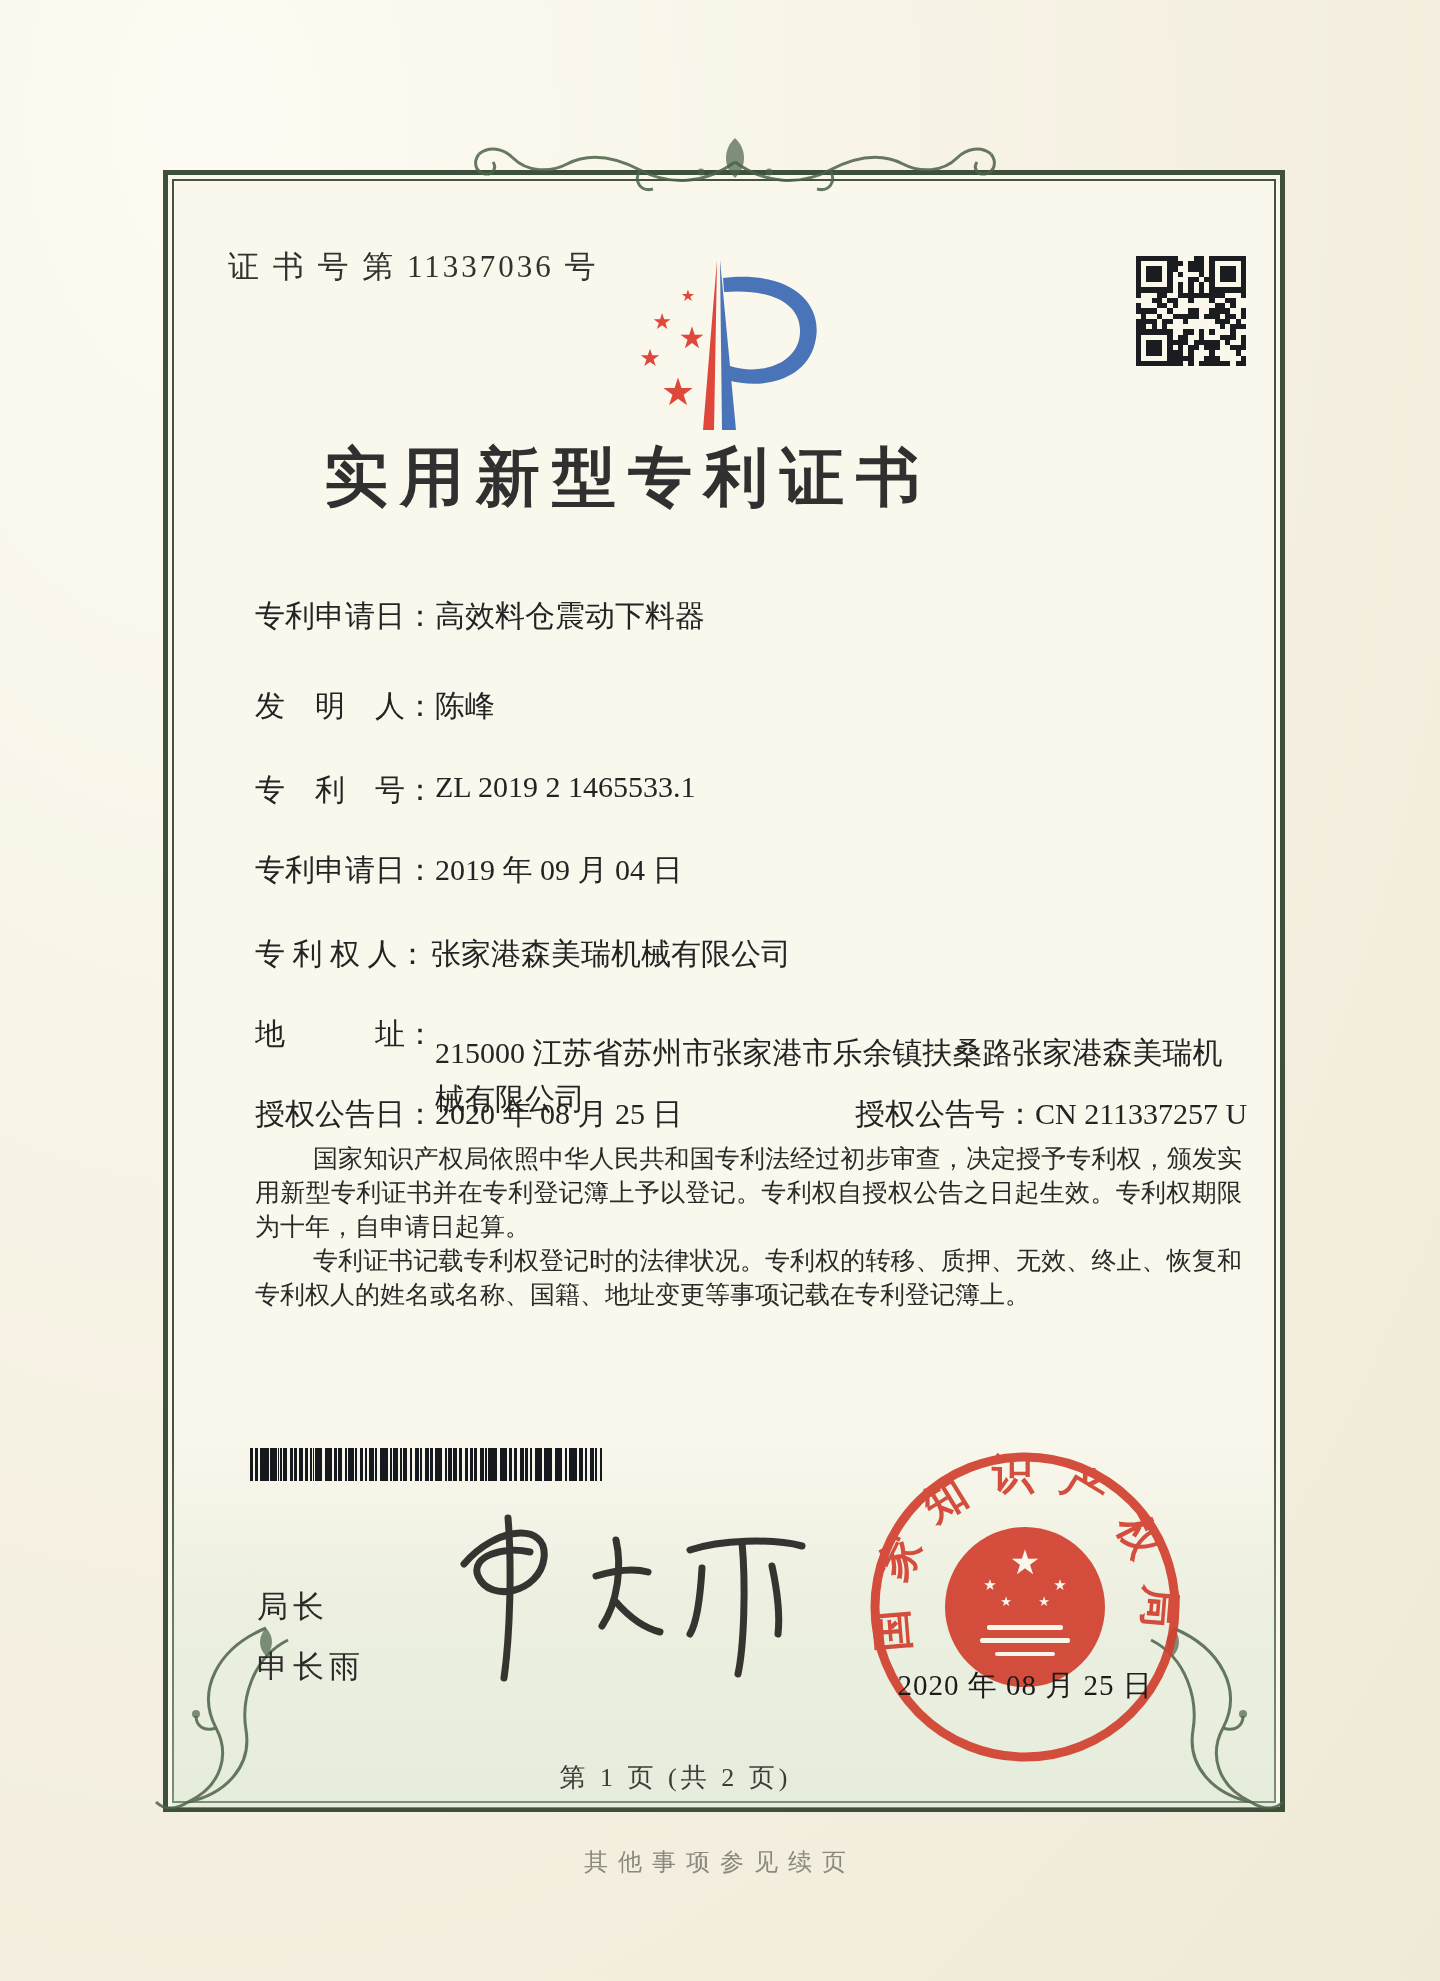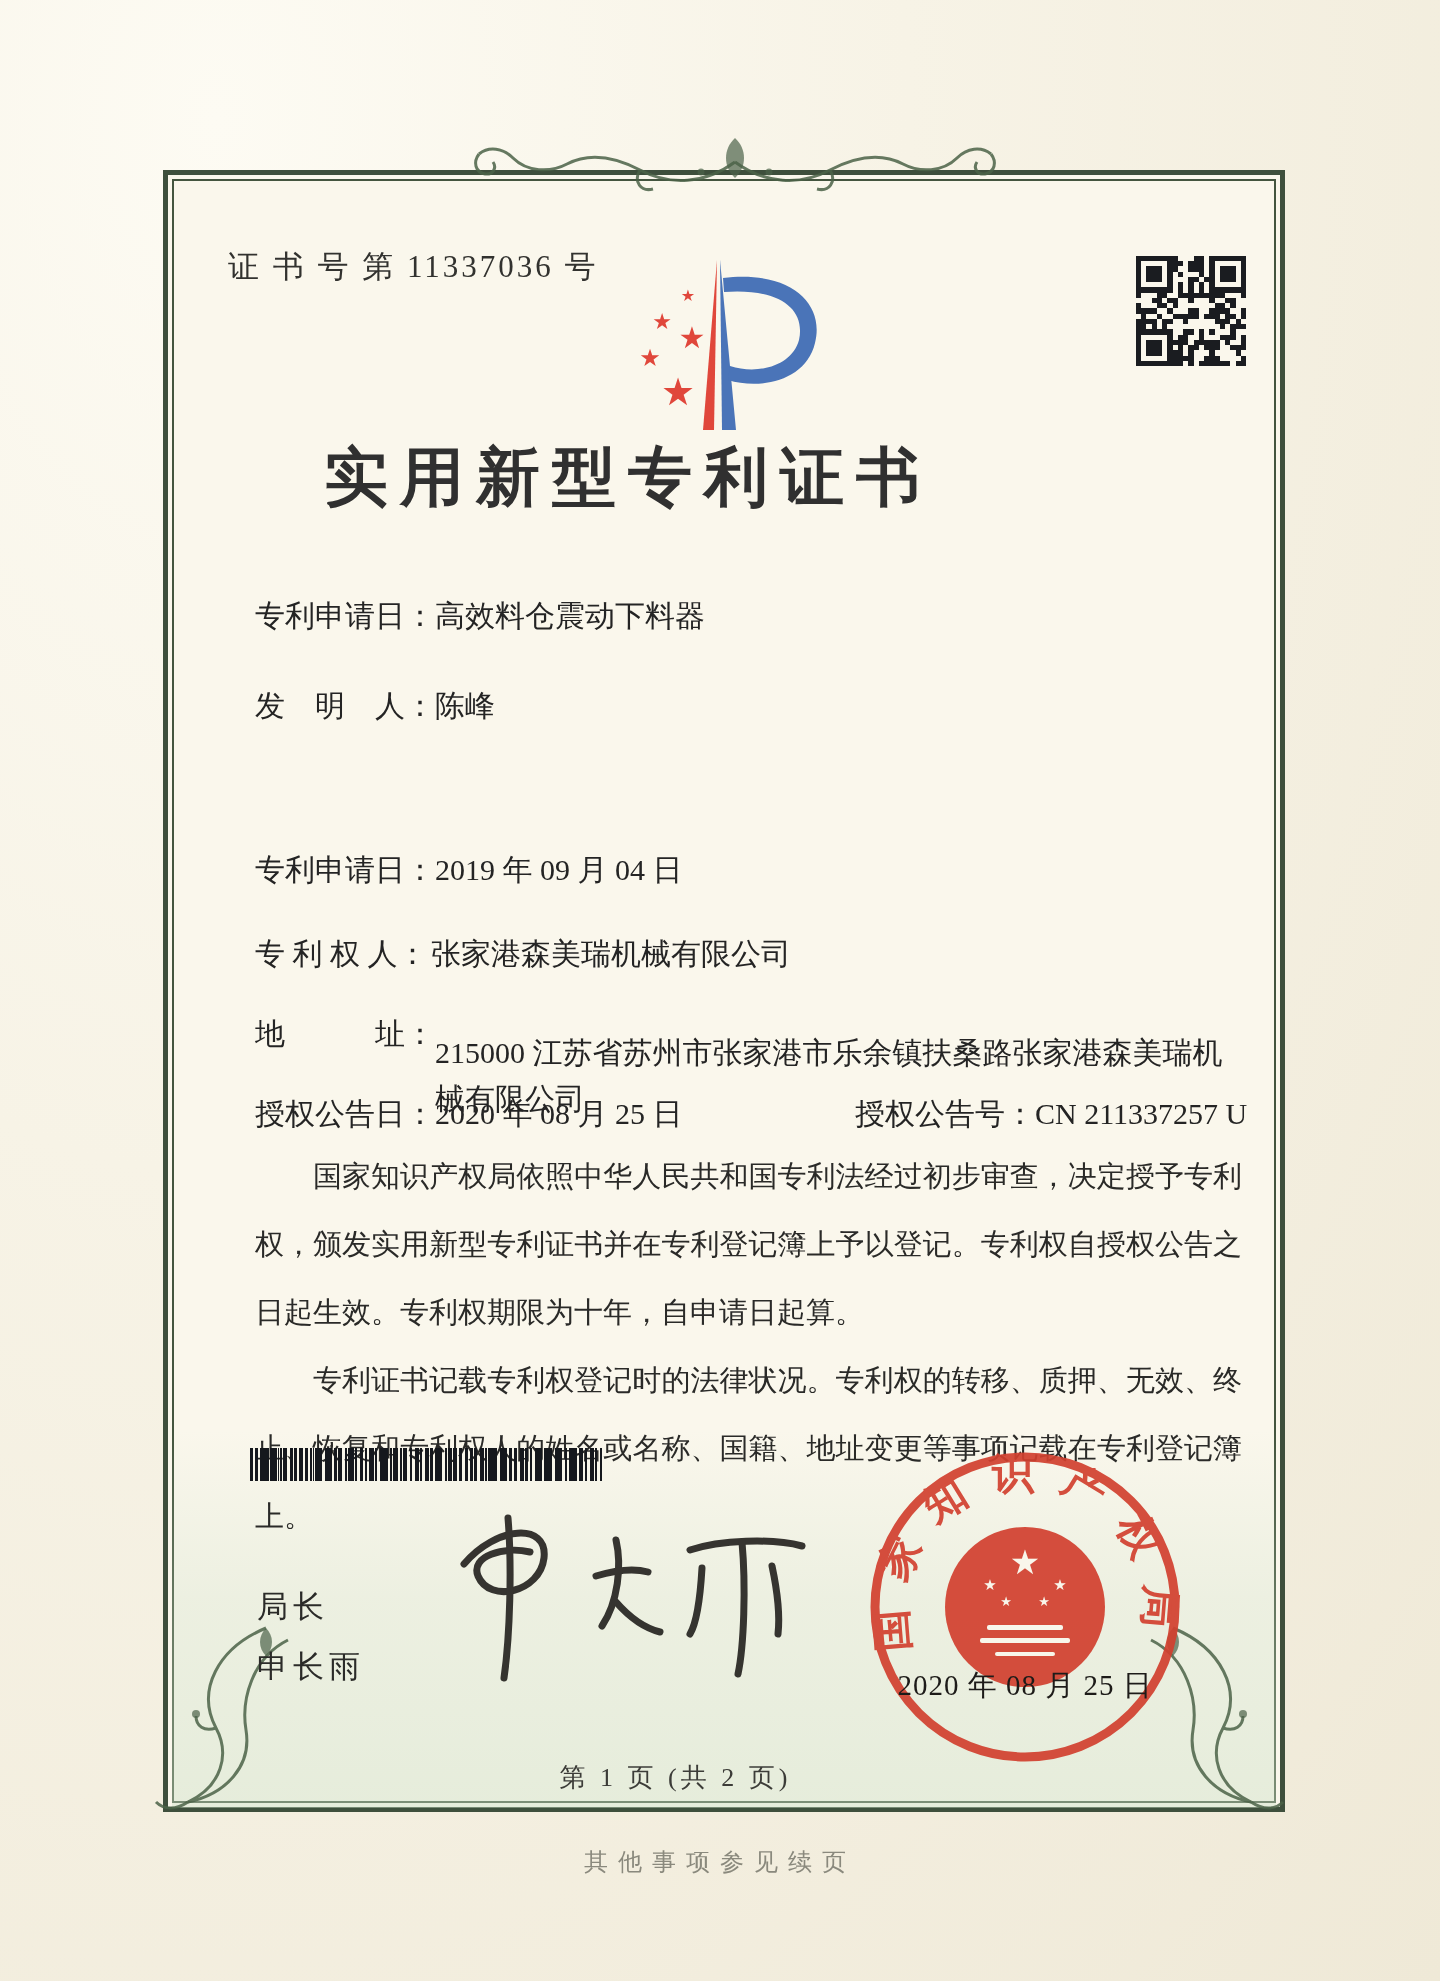--- a/index.html
+++ b/index.html
@@ -31,21 +31,21 @@
     position:absolute;left:0;top:434px;width:1256px;text-align:center;
     font-size:64px;font-weight:bold;letter-spacing:12px;color:#303030;
   }
   .row{position:absolute;left:255px;font-size:30px;color:#242424;}
   .lbl{display:inline-block;min-width:176px;vertical-align:top;}
   .val{vertical-align:top;margin-top:16px;}
   .val-wrap{display:inline-block;width:792px;line-height:46px;}
   .row2-field{position:absolute;left:600px;top:0;white-space:nowrap;}
   .paras{
     position:absolute;left:255px;top:1142px;width:987px;
-    font-size:29px;line-height:68px;color:#2a2a28;text-align:justify;
+    font-size:25px;line-height:34px;color:#2a2a28;text-align:justify;
   }
   .paras p{margin:0;text-indent:58px;}
   
   .barcode{
     position:absolute;left:250px;top:1448px;width:352px;height:33px;
     background:
       repeating-linear-gradient(90deg,#15181d 0 2px,rgba(0,0,0,0) 2px 5px),
       repeating-linear-gradient(90deg,#15181d 0 1px,rgba(0,0,0,0) 1px 7px),
       repeating-linear-gradient(90deg,#15181d 0 3px,rgba(0,0,0,0) 3px 11px),
       repeating-linear-gradient(90deg,#15181d 0 2px,rgba(0,0,0,0) 2px 17px);
@@ -390,20 +390,23 @@
     </svg>
 
   <div class="title">实用新型专利证书</div>
 
   <div class="row" style="top:596px">
     <span class="lbl">专利申请日：</span><span class="val">高效料仓震动下料器</span>
   </div>
   <div class="row" style="top:686px">
     <span class="lbl">发　明　人：</span><span class="val">陈峰</span>
   </div>
+  <div class="row" style="top:770px">
+    <span class="lbl">专　利　号：</span><span class="val">ZL 2019 2 1465533.1</span>
+  </div>
   <div class="row" style="top:850px">
     <span class="lbl">专利申请日：</span><span class="val">2019 年 09 月 04 日</span>
   </div>
   <div class="row" style="top:934px">
     <span class="lbl">专 利 权 人：</span><span class="val">张家港森美瑞机械有限公司</span>
   </div>
   <div class="row" style="top:1014px">
     <span class="lbl">地　　　址：</span><span class="val val-wrap">215000 江苏省苏州市张家港市乐余镇扶桑路张家港森美瑞机械有限公司</span>
   </div>
   <div class="row" style="top:1094px">

